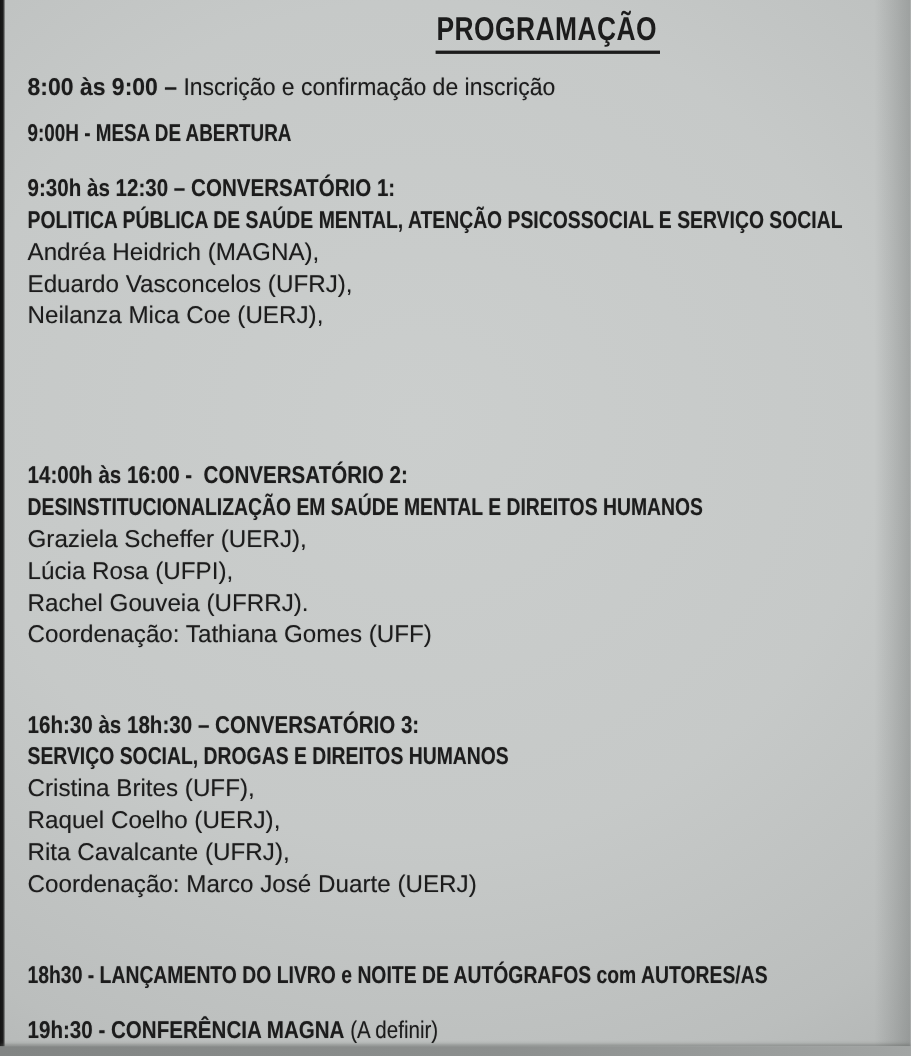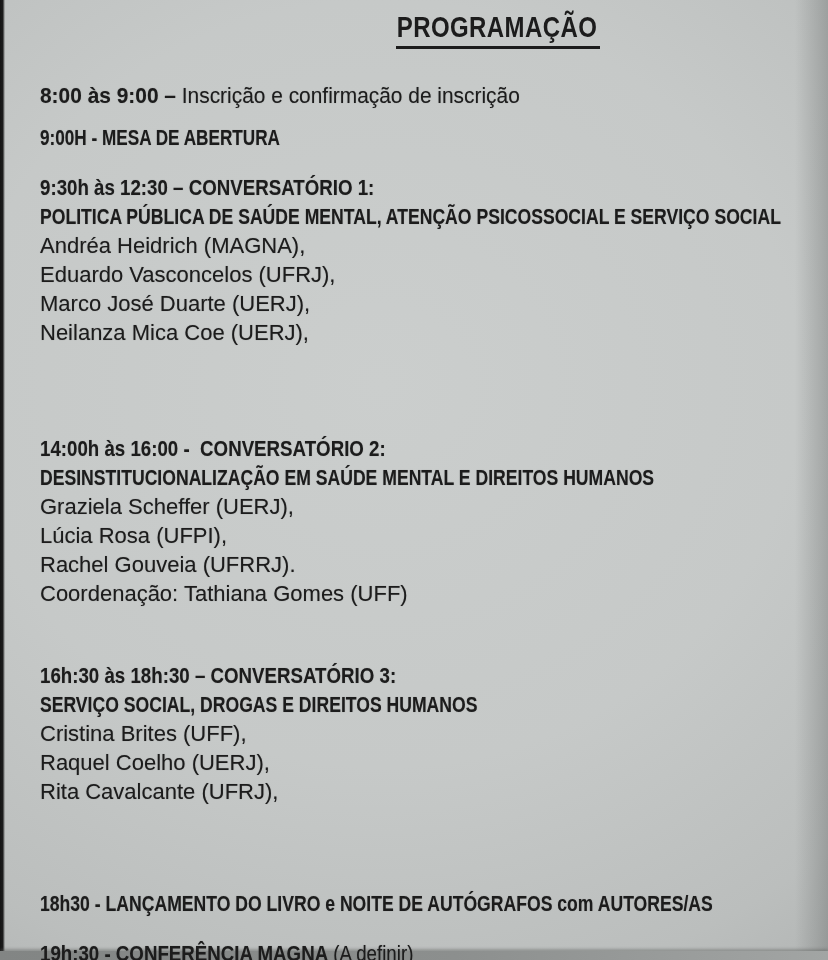--- a/index.html
+++ b/index.html
@@ -15,21 +15,21 @@
   .edge-bottom{position:absolute;left:0;bottom:0;right:0;height:9px;
     background:linear-gradient(to right,#828584 0%,#8c8f8e 55%,#a2a5a4 100%);
     box-shadow:0 -2px 3px rgba(90,93,92,0.45);}
   .title{
     position:absolute;top:10px;left:396px;margin:0;
     font-size:30px;line-height:34px;font-weight:700;letter-spacing:0.5px;
     border-bottom:3px solid #1c1c1c;padding:0 3px 2px 1px;
     transform:scaleX(0.80);transform-origin:0 50%;white-space:pre;
   }
   .content{position:absolute;left:25px;top:0;right:0;}
-  .group{position:absolute;left:15px;right:0;margin-top:17px;}
+  .group{position:absolute;left:0;right:0;}
   .g1{top:64px}.g2{top:106px}.g3{top:156px}.g4{top:417px}.g5{top:644px}.g6{top:872px}.g7{top:922px}
   .line{margin:0;font-size:22px;line-height:29px;white-space:pre;
     text-shadow:0 0 1px rgba(28,28,28,0.35);}
   .b,.bold{font-weight:700;}
   .sx95{transform:scaleX(0.95);transform-origin:0 50%;}
   .sx85{transform:scaleX(0.85);transform-origin:0 50%;}
   .sx80{transform:scaleX(0.80);transform-origin:0 50%;}
   .sx78{transform:scaleX(0.78);transform-origin:0 50%;}
 </style>
 </head>
@@ -48,39 +48,39 @@
 
   <div class="group g2">
     <p class="line bold sx78">9:00H - MESA DE ABERTURA</p>
   </div>
 
   <div class="group g3">
     <p class="line bold sx85">9:30h às 12:30 – CONVERSATÓRIO 1:</p>
     <p class="line bold sx80">POLITICA PÚBLICA DE SAÚDE MENTAL, ATENÇÃO PSICOSSOCIAL E SERVIÇO SOCIAL</p>
     <p class="line">Andréa Heidrich (MAGNA),</p>
     <p class="line">Eduardo Vasconcelos (UFRJ),</p>
-    <p class="line">Marco José Duarte (UERJ),</p>
     <p class="line">Neilanza Mica Coe (UERJ),</p>
   </div>
 
   <div class="group g4">
     <p class="line bold sx85">14:00h às 16:00 -  CONVERSATÓRIO 2:</p>
     <p class="line bold sx80">DESINSTITUCIONALIZAÇÃO EM SAÚDE MENTAL E DIREITOS HUMANOS</p>
     <p class="line">Graziela Scheffer (UERJ),</p>
     <p class="line">Lúcia Rosa (UFPI),</p>
     <p class="line">Rachel Gouveia (UFRRJ).</p>
     <p class="line">Coordenação: Tathiana Gomes (UFF)</p>
   </div>
 
   <div class="group g5">
     <p class="line bold sx85">16h:30 às 18h:30 – CONVERSATÓRIO 3:</p>
     <p class="line bold sx80">SERVIÇO SOCIAL, DROGAS E DIREITOS HUMANOS</p>
     <p class="line">Cristina Brites (UFF),</p>
     <p class="line">Raquel Coelho (UERJ),</p>
     <p class="line">Rita Cavalcante (UFRJ),</p>
+    <p class="line">Coordenação: Marco José Duarte (UERJ)</p>
   </div>
 
   <div class="group g6">
     <p class="line bold sx80">18h30 - LANÇAMENTO DO LIVRO e NOITE DE AUTÓGRAFOS com AUTORES/AS</p>
   </div>
 
   <div class="group g7">
     <p class="line sx85"><span class="b">19h:30 - CONFERÊNCIA MAGNA</span><span> (A definir)</span></p>
   </div>
 

